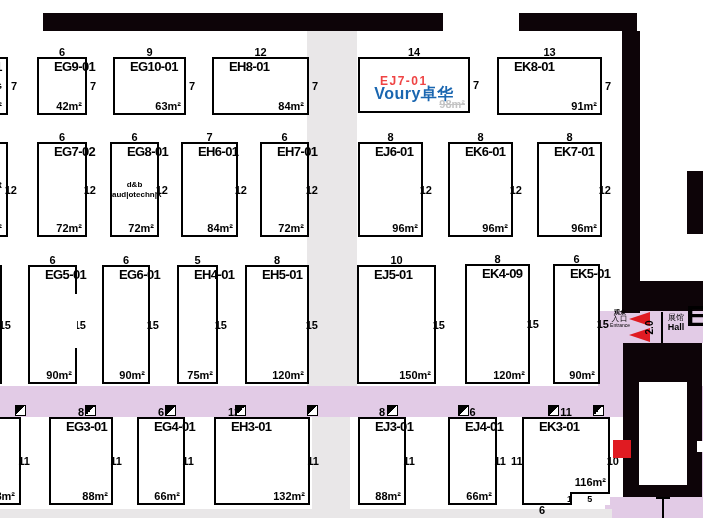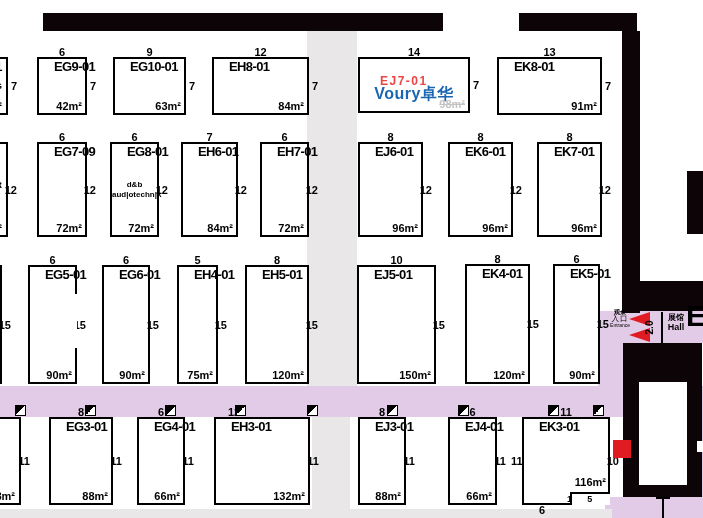--- a/index.html
+++ b/index.html
@@ -40,21 +40,21 @@
   .ov{position:absolute;z-index:5;}
   .ent-text{left:606px;top:309px;width:28px;text-align:center;line-height:1.05;}
   .ent-text .l1{display:block;font-size:6px;font-weight:bold;}
   .ent-text .l2{display:block;font-size:7.5px;font-weight:normal;letter-spacing:1px;}
   .ent-text .l3{display:block;font-size:5.5px;transform:scale(0.9);}
   .arr{width:0;height:0;border-style:solid;border-width:7px 21px 7px 0;border-color:transparent #e01b22 transparent transparent;}
   .gate-num{left:641px;top:312px;width:18px;height:31px;display:flex;align-items:center;justify-content:center;}
   .gate-num span{transform:rotate(-90deg);font-size:10px;font-weight:bold;}
   .vline{left:661px;top:312px;width:2px;height:31px;background:#000;}
   .hall-block{left:665px;top:314px;width:22px;text-align:center;line-height:1.1;}
-  .hall-block .cn{display:block;font-size:8px;font-weight:bold;}
+  .hall-block .cn{display:block;font-size:8px;font-weight:normal;}
   .hall-block .en{display:block;font-size:9px;font-weight:bold;}
   .hall-letter{left:686px;top:301px;font-size:30px;font-weight:bold;line-height:1;}
   .redbox{left:613px;top:440px;width:18px;height:18px;background:#e01b22;}
   .tick-v{left:662px;top:497px;width:2px;height:21px;background:#000;}
   .tick-h{left:656px;top:497px;width:14px;height:2px;background:#000;}
 </style>
 </head>
 <body>
 
 <div id="plan">
@@ -131,21 +131,21 @@
       <span class="dim top">13</span>
       <span class="dim right">7</span>
       <span class="area">91m²</span>
     </div>
     <div class="booth cut" style="left: -28px; top: 142px; width: 36px; height: 95px;">
       <span class="extra">ER</span>
       <span class="dim right">12</span>
       <span class="area">m²</span>
     </div>
     <div class="booth" style="left: 37px; top: 142px; width: 50px; height: 95px;">
-      <span class="code">EG7-09</span>
+      <span class="code">EG7-02</span>
       <span class="dim top">6</span>
       <span class="dim right">12</span>
       <span class="area">72m²</span>
     </div>
     <div class="booth" style="left: 110px; top: 142px; width: 49px; height: 95px;">
       <span class="code">EG8-01</span>
       <span class="extra">d&amp;b
 aud|otechn|k</span>
       <span class="dim top">6</span>
       <span class="dim right">12</span>
@@ -209,21 +209,21 @@
       <span class="dim right">15</span>
       <span class="area">120m²</span>
     </div>
     <div class="booth" style="left: 357px; top: 265px; width: 79px; height: 119px;">
       <span class="code">EJ5-01</span>
       <span class="dim top">10</span>
       <span class="dim right">15</span>
       <span class="area">150m²</span>
     </div>
     <div class="booth" style="left: 465px; top: 264px; width: 65px; height: 120px;">
-      <span class="code">EK4-01</span>
+      <span class="code">EK4-09</span>
       <span class="dim top">8</span>
       <span class="dim right">15</span>
       <span class="area">120m²</span>
     </div>
     <div class="booth" style="left: 553px; top: 264px; width: 47px; height: 120px;">
       <span class="code">EK5-01</span>
       <span class="dim top">6</span>
       <span class="dim right">15</span>
       <span class="area">90m²</span>
     </div>

